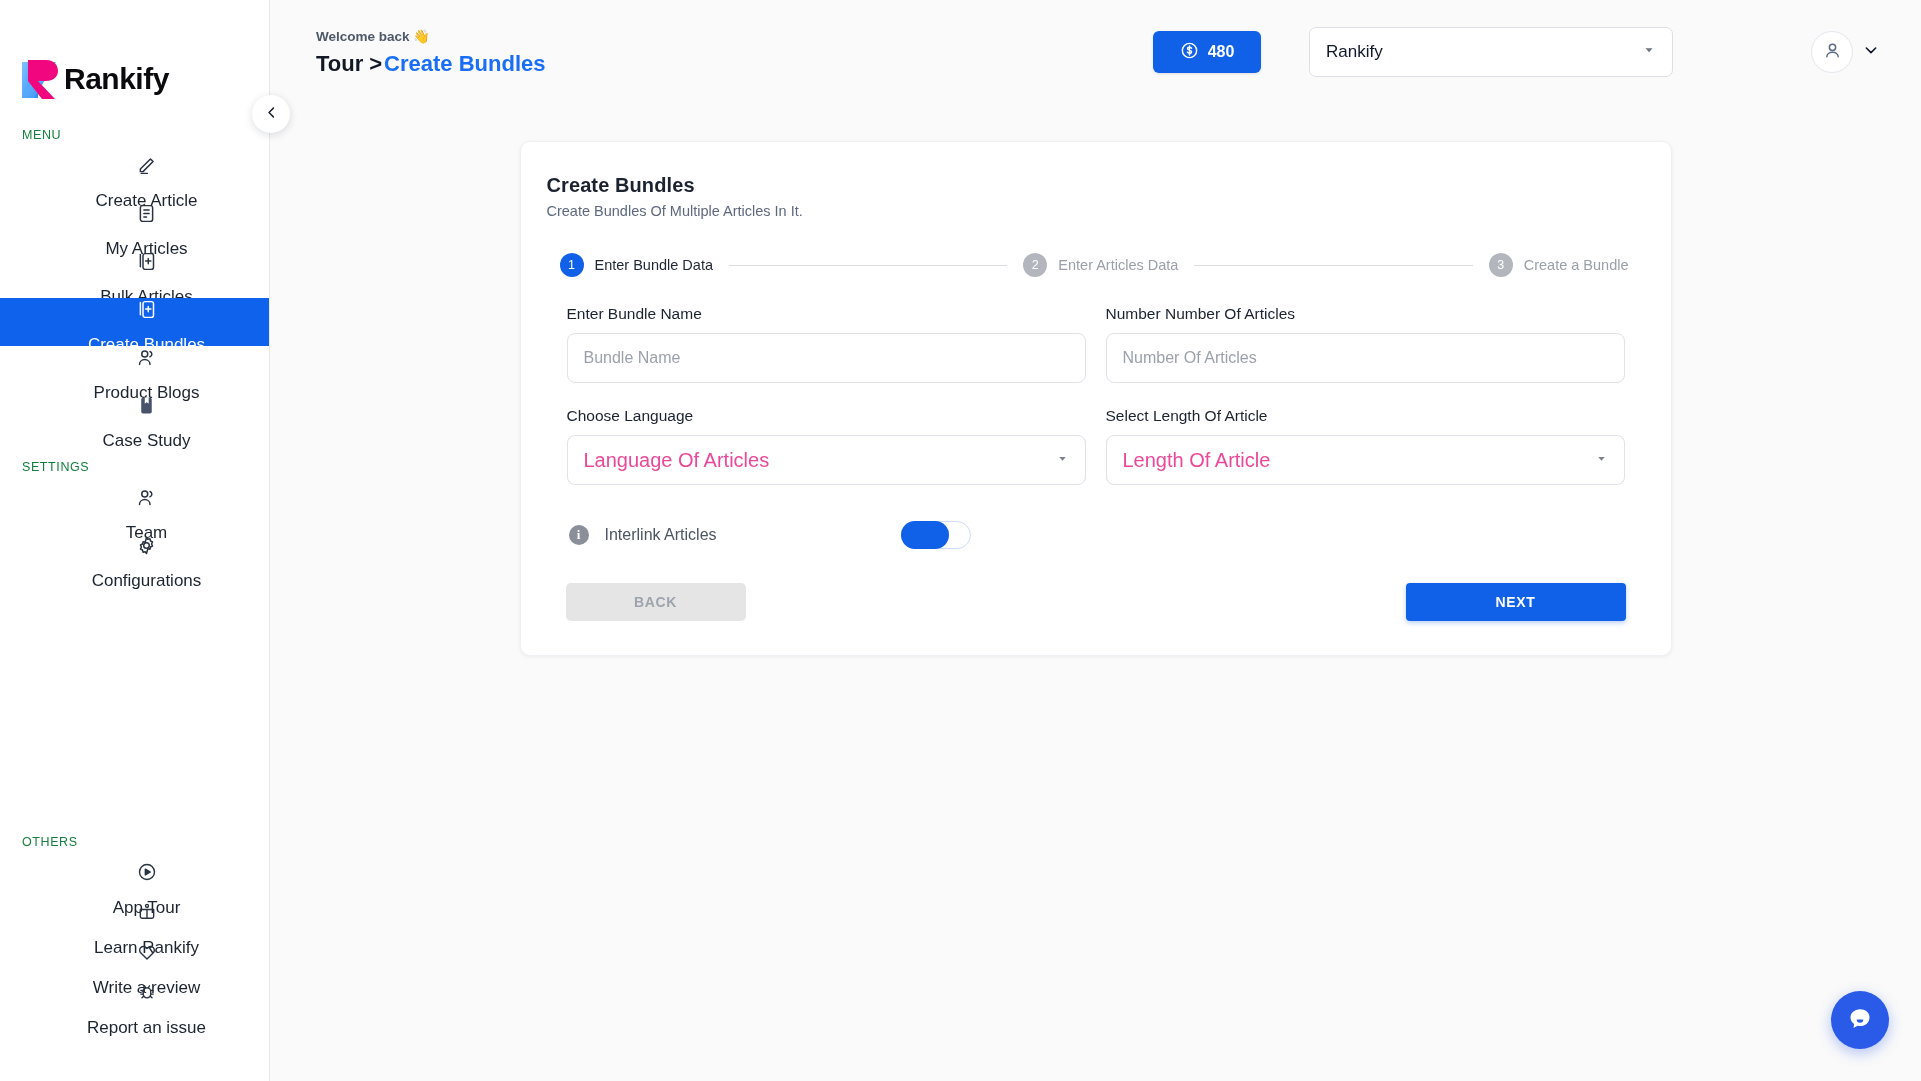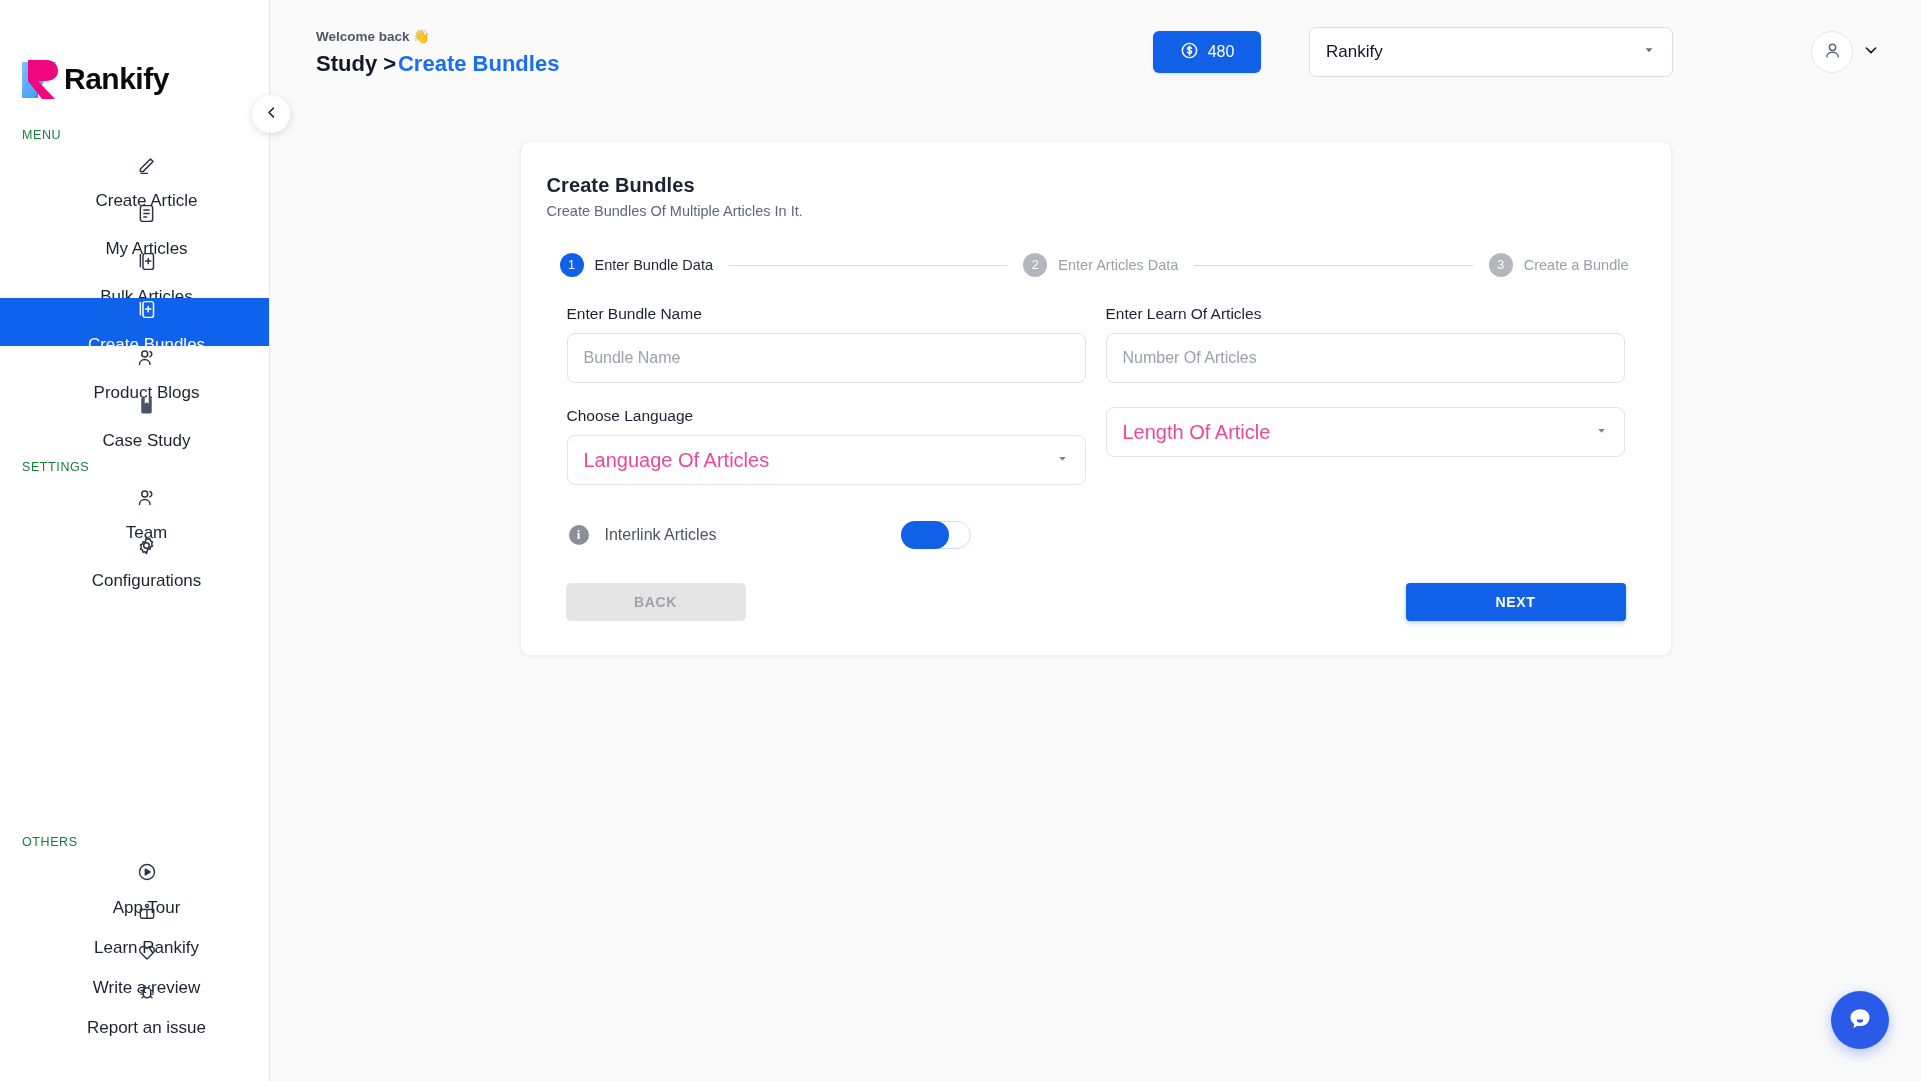--- a/index.html
+++ b/index.html
@@ -70,21 +70,21 @@
   .welcome { font-size: 13.5px; color: #4e5868; margin-bottom: 7px; font-weight: 600; }
   .breadcrumb { font-size: 22px; font-weight: 700; color: #121826; display: flex; align-items: baseline; }
   .breadcrumb .sep { margin: 0 2px 0 6px; font-weight: 600; }
   .breadcrumb .crumb-current { color: #1a6ef5; font-weight: 700; }
 
   .topbar-right { margin-left: auto; display: flex; align-items: center; gap: 0; }
   .credits-btn {
     background: #1160e8; color: #ffffff;
     height: 42px; min-width: 108px; border-radius: 6px; border: none;
     display: flex; align-items: center; justify-content: center; gap: 9px;
-    font-size: 16px; font-weight: 400; cursor: pointer;
+    font-size: 16px; font-weight: 700; cursor: pointer;
     box-shadow: 0 1px 3px rgba(16,24,40,0.12);
   }
   .workspace-select {
     margin-left: 48px;
     width: 364px; height: 50px; border-radius: 7px;
     border: 1px solid #dcdfe5; background: #ffffff;
     display: flex; align-items: center; padding: 0 16px;
     font-size: 17px; color: #111827; cursor: pointer;
   }
   .workspace-select .caret { margin-left: auto; color: #6b7280; }
@@ -341,21 +341,21 @@
       </span>
     </button>
   </aside>
 
   <main class="main">
 
     <header class="topbar">
       <div>
         <div class="welcome">Welcome back 👋</div>
         <div class="breadcrumb">
-          <span>Study</span>
+          <span>Tour</span>
           <span class="sep">&gt;</span>
           <span class="crumb-current">Create Bundles</span>
         </div>
       </div>
 
       <div class="topbar-right">
         <button class="credits-btn">
           <span>
             <svg width="19" height="19" viewBox="0 0 24 24" fill="none" stroke="#ffffff" stroke-width="1.8" stroke-linecap="round" stroke-linejoin="round">
                 <circle cx="12" cy="12" r="9"></circle>
@@ -414,37 +414,38 @@
       </div>
 
       <div class="form-grid">
 
         <div class="field">
           <label class="field-label">Enter Bundle Name</label>
           <input class="field-input" type="text" placeholder="Bundle Name" style="">
         </div>
 
         <div class="field">
-          <label class="field-label">Enter Learn Of Articles</label>
+          <label class="field-label">Number Number Of Articles</label>
           <input class="field-input" type="text" placeholder="Number Of Articles" style="">
         </div>
 
         <div class="field">
           <label class="field-label">Choose Language</label>
           <div class="field-select">
             <span class="ph">Language Of Articles</span>
             <span class="caret">
               <svg width="13" height="13" viewBox="0 0 24 24">
                   <path d="M6 9l6 7 6-7z" fill="#7b828d"></path>
                 </svg>
             </span>
           </div>
         </div>
 
         <div class="field right-wide">
+          <label class="field-label">Select Length Of Article</label>
           <div class="field-select">
             <span class="ph">Length Of Article</span>
             <span class="caret">
               <svg width="13" height="13" viewBox="0 0 24 24">
                   <path d="M6 9l6 7 6-7z" fill="#7b828d"></path>
                 </svg>
             </span>
           </div>
         </div>
       </div>

